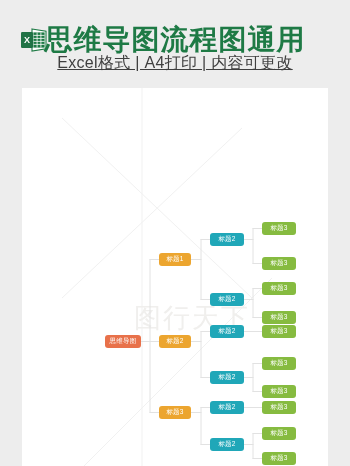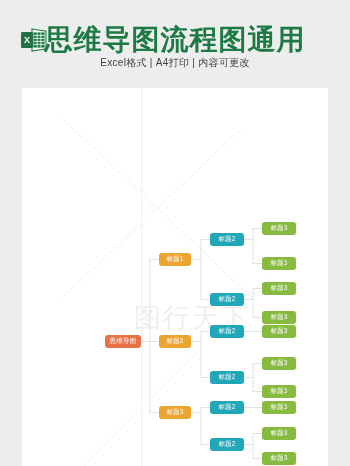--- a/index.html
+++ b/index.html
@@ -23,23 +23,24 @@
     position:absolute;left:0;top:26px;width:350px;
     text-align:center;
     font-size:28px;line-height:28px;
     font-weight:bold;
     color:#1e7a45;
     letter-spacing:1px;
   }
   .subtitle{
     position:absolute;left:0;top:56px;width:350px;
     text-align:center;
-    font-size:10px;line-height:14px;
+    font-size:16px;line-height:14px;
     color:#3f3f3f;
     letter-spacing:.3px;
+    text-decoration:underline;
   }
 
   
   .page{
     position:absolute;left:22px;top:88px;
     width:306px;height:378px;
     background:#ffffff;
     overflow:hidden;
     text-decoration:underline;
   }

